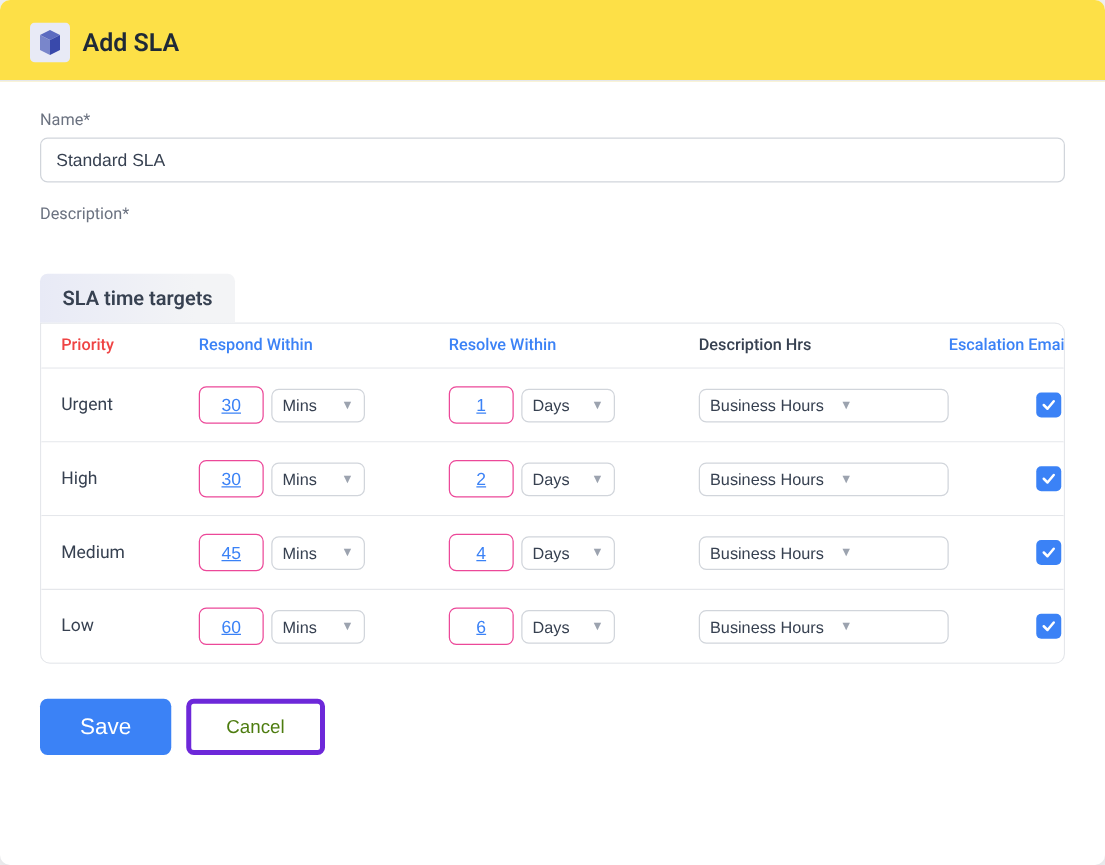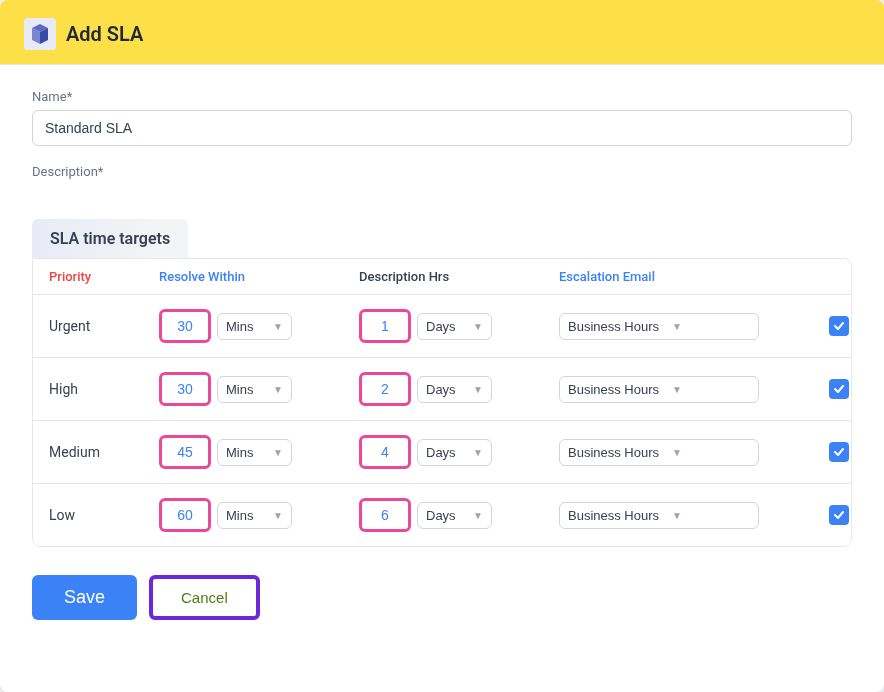--- a/index.html
+++ b/index.html
@@ -107,27 +107,28 @@
       font-size: 14px;
       color: #374151;
     }
     .input-group {
       display: flex;
       align-items: center;
       gap: 6px;
     }
     .num-input {
       width: 52px;
-      border: 3px solid #ec4899;
+      border: 1px solid #ec4899;
       border-radius: 6px;
       padding: 6px 8px;
       font-size: 14px;
       color: #3b82f6;
       text-align: center;
       outline: none;
+      text-decoration: underline;
     }
     .chevron {
       color: #9ca3af;
       font-size: 10px;
       pointer-events: none;
     }
     .checkbox-cell {
       display: flex;
       align-items: center;
       justify-content: center;
@@ -221,20 +222,21 @@
     </div>
 
     <div class="section-wrap">
       <div class="section-header">
         <span class="section-title">SLA time targets</span>
       </div>
       <div class="table-container">
 
         <div class="table-header">
           <span class="col-header red">Priority</span>
+          <span class="col-header blue">Respond Within</span>
           <span class="col-header blue">Resolve Within</span>
           <span class="col-header">Description Hrs</span>
           <span class="col-header blue">Escalation Email</span>
         </div>
 
         <div class="table-row">
           <span class="priority-label">Urgent</span>
           <div class="input-group">
             <input class="num-input" type="text" value="30" style="">
             <div class="select-wrapper">

